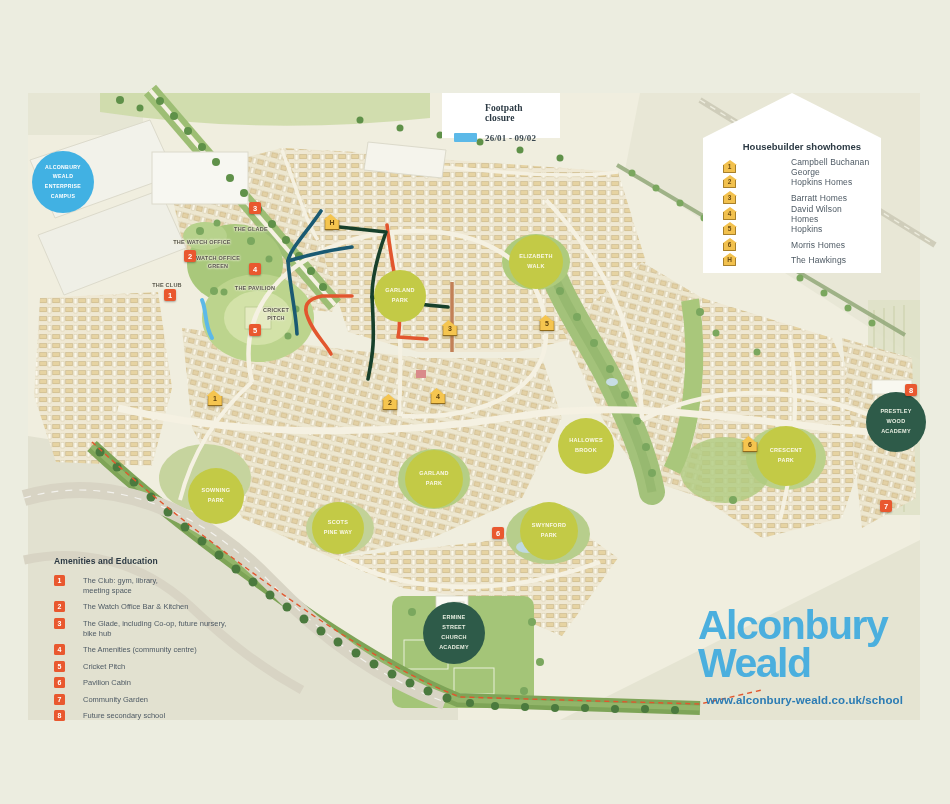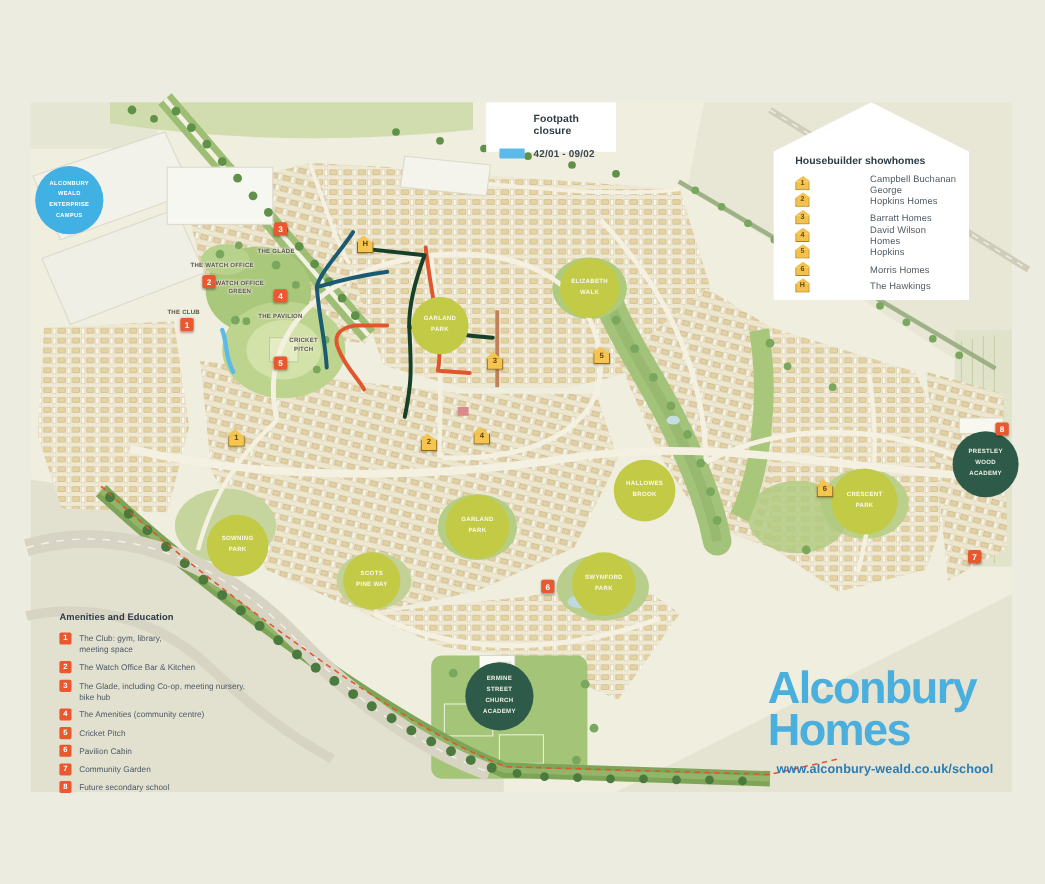--- a/index.html
+++ b/index.html
@@ -1,50 +1,50 @@
 <!DOCTYPE html>
 <html><head>
 <meta charset="utf-8">
 <style>
   html,body{margin:0;padding:0;background:#ECEDE0;}
   #stage{position:relative;width:950px;height:804px;background:#ECEDE0;overflow:hidden;
          font-family:"Liberation Sans",sans-serif;}
   #mapart{position:absolute;left:0;top:0;}
 
   
-  .card{position:absolute;background:#FFFFFF;box-sizing:border-box;padding:8px 10px 8px 12px;}
+  .card{position:absolute;background:#FFFFFF;box-sizing:border-box;padding:8px 10px 8px 12px;font-family:Liberation Serif, serif;}
   .card-footpath{left:442px;top:93px;width:118px;height:45px;}
   .card-road{left:570px;top:93px;width:118px;height:93px;}
   .leg-title{font-size:9.5px;font-weight:bold;color:#2C3A44;margin:2px 0 4px 31px;letter-spacing:.1px;}
   .leg-row{display:flex;align-items:center;gap:8px;height:21px;}
   .swatch{width:23px;height:9px;border-radius:1px;flex:0 0 auto;}
   .sw-footpath{background:#5CB9E8;}
   .sw-c1{background:#1A5A72;}
   .sw-c2{background:#E2562E;}
   .sw-c3{background:#17402B;}
   .leg-date{font-size:9px;color:#3A4850;font-weight:bold;letter-spacing:.2px;}
 
   
   .house-panel{position:absolute;left:703px;top:93px;width:178px;height:180px;background:#FFFFFF;
     clip-path:polygon(0 25%,50% 0,100% 25%,100% 100%,0 100%);box-sizing:border-box;
     padding:48px 10px 6px 20px;}
-  .hp-title{font-size:9.5px;font-weight:bold;color:#2C3A44;text-align:left;margin:0 10px 7px 0;}
+  .hp-title{font-size:9.5px;font-weight:bold;color:#2C3A44;text-align:right;margin:0 10px 7px 0;}
   .sh-item{display:flex;align-items:center;gap:7px;height:15.6px;}
   .sh-name{font-size:8.5px;color:#4E5A64;letter-spacing:.1px;margin-left:48px;}
   .hico{position:relative;width:11px;height:7px;background:#F2C14E;border:1px solid #A8802A;border-top:none;
         border-radius:0 0 1px 1px;margin-top:4px;flex:0 0 auto;}
   .hico::before{content:"";position:absolute;left:-1.5px;top:-5px;width:0;height:0;
         border-left:7px solid transparent;border-right:7px solid transparent;border-bottom:5px solid #F2C14E;}
   .hico b{position:absolute;left:0;right:0;top:-4px;bottom:0;display:flex;align-items:center;justify-content:center;
         font-size:6.5px;color:#6B4A12;z-index:2;}
 
   
   .amen{position:absolute;left:54px;top:556px;width:210px;}
   .amen-title{font-size:8.5px;font-weight:bold;color:#2C3A44;margin-bottom:9px;letter-spacing:.1px;}
-  .am-item{display:flex;align-items:flex-start;gap:7px;margin-bottom:5.5px;}
+  .am-item{display:flex;align-items:flex-start;gap:18px;margin-bottom:5.5px;}
   .am-sq{width:11px;height:11px;background:#E9582F;border-radius:1.5px;color:#fff;font-size:7px;font-weight:bold;
         display:flex;align-items:center;justify-content:center;flex:0 0 auto;margin-top:0;}
   .am-txt{font-size:7.5px;color:#4E5A64;line-height:1.32;white-space:pre-line;padding-top:1px;}
 
   
   .circ{position:absolute;transform:translate(-50%,-50%);border-radius:50%;display:flex;align-items:center;
         justify-content:center;text-align:center;white-space:pre-line;font-weight:bold;}
   .park{background:#C3CA46;color:#FBF8E8;font-size:5.5px;letter-spacing:.05em;line-height:1.8;}
   .academy{background:#2E5B49;color:#E9EFE2;font-size:5.5px;letter-spacing:.05em;line-height:1.8;}
   .campus{background:#41B1E3;color:#FFFFFF;font-size:5.2px;letter-spacing:.06em;line-height:1.85;}
@@ -282,21 +282,21 @@
       <path d="M352,296 L322,296 C306,299 303,307 308,318 C314,334 326,344 331,354" stroke="#E2562E" stroke-width="3.6"></path>
       <path d="M330,226 L386,232 C377,257 372,276 372,296 C373,318 374,332 373,345 C372,360 370,368 368,379" stroke="#17402B" stroke-width="3.6"></path>
       <path d="M372,297 C398,302 424,305 448,307" stroke="#17402B" stroke-width="3.6"></path>
     </g>
   </svg>
 
   <div class="card card-footpath">
     <div class="leg-title">Footpath closure</div>
     <div class="leg-row">
       <span class="swatch sw-footpath"></span>
-      <span class="leg-date">42/01 - 09/02</span>
+      <span class="leg-date">26/01 - 09/02</span>
     </div>
   </div>
 
 
   <div class="house-panel">
     <div class="hp-title">Housebuilder showhomes</div>
     <div class="sh-item">
       <span class="hico">
           <b>1</b>
         </span>
@@ -346,21 +346,21 @@
       <span class="am-sq">1</span>
       <span class="am-txt">The Club: gym, library,
 meeting space</span>
     </div>
     <div class="am-item">
       <span class="am-sq">2</span>
       <span class="am-txt">The Watch Office Bar &amp; Kitchen</span>
     </div>
     <div class="am-item">
       <span class="am-sq">3</span>
-      <span class="am-txt">The Glade, including Co-op, meeting nursery,
+      <span class="am-txt">The Glade, including Co-op, future nursery,
 bike hub</span>
     </div>
     <div class="am-item">
       <span class="am-sq">4</span>
       <span class="am-txt">The Amenities (community centre)</span>
     </div>
     <div class="am-item">
       <span class="am-sq">5</span>
       <span class="am-txt">Cricket Pitch</span>
     </div>
@@ -443,17 +443,17 @@
     </div>
   <div class="hmk" style="left:750px;top:448px;">
       <b>6</b>
     </div>
   <div class="hmk" style="left:332px;top:226px;">
       <b>H</b>
     </div>
 
   <div class="brand">
     <div>Alconbury</div>
-    <div>Homes</div>
+    <div>Weald</div>
   </div>
   <div class="brand-url">www.alconbury-weald.co.uk/school</div>
 
 </div>
 
 </body></html>

